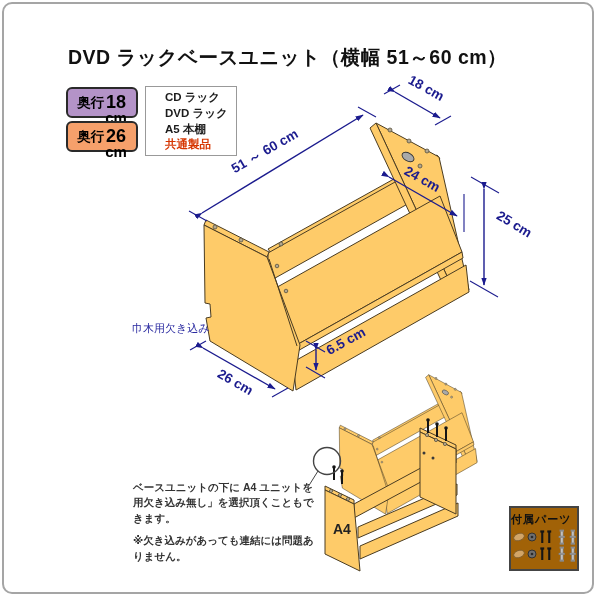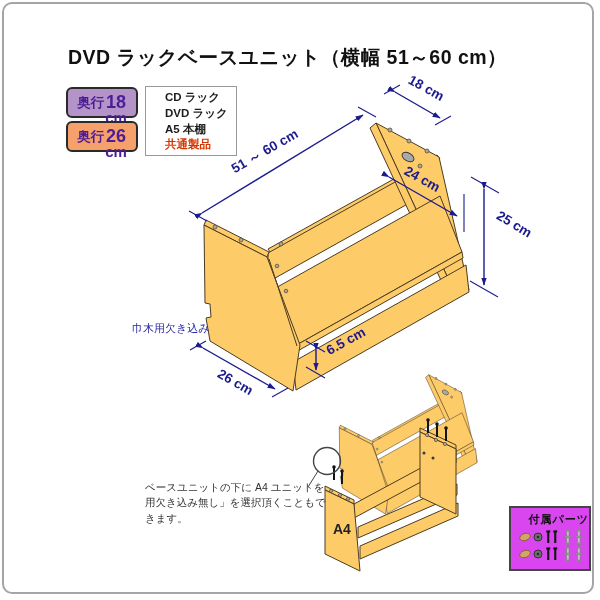--- a/index.html
+++ b/index.html
@@ -3,45 +3,45 @@
 <meta charset="utf-8">
 <style>
   html,body { margin:0; padding:0; width:600px; height:600px; background:#fff; overflow:hidden;
               font-family:"Liberation Sans","DejaVu Sans",sans-serif; }
   .frame { position:absolute; left:2px; top:2px; width:592px; height:592px;
            border:2px solid #a5a5a5; border-radius:10px; box-sizing:border-box; }
   .page-title { position:absolute; left:68px; top:44px; font-size:19.5px; font-weight:bold;
                 color:#111; letter-spacing:0.5px; white-space:nowrap; }
   .badge { position:absolute; left:66px; width:72px; height:31px; border:2px solid #2a2a2a;
            border-radius:6px; box-sizing:border-box; display:flex; align-items:center;
-           justify-content:center; gap:1px; color:#4c1d95; }
+           justify-content:center; gap:1px; color:#000000; }
   .badge-18 { top:87px; background:#b493c8; }
   .badge-26 { top:121px; background:#f6a06b; }
   .badge .pfx { font-size:13.5px; font-weight:bold; }
   .badge .numcol { display:flex; flex-direction:column; align-items:center; line-height:1;margin-top:12px; }
   .badge .num { font-size:18px; font-weight:bold; }
   .badge .unit { font-size:15px; font-weight:bold; margin-top:-1px; }
   .products-box { position:absolute; left:145px; top:86px; width:92px; height:70px;
                   border:1.5px solid #999; box-sizing:border-box; background:#fff;
                   padding:3px 19px; }
   .product-line { font-size:11.5px; line-height:15.8px; color:#1c1c1c; font-weight:600; white-space:nowrap; }
   .product-line.red { color:#d63500; }
   svg.diagram { position:absolute; left:0; top:0; }
   .wood { stroke:#4a3c22; stroke-width:1; stroke-linejoin:round; }
   .hole { fill:#b5a88f; stroke:#55503f; stroke-width:0.8; }
   .dimline { stroke:#1b1b8e; stroke-width:1.4; fill:none; }
   .tick { stroke:#1b1b8e; stroke-width:1.1; }
   .dim-label { fill:#1b1b8e; font-size:13.5px; font-weight:bold; }
   .notch-label { fill:#2a2aa0; font-size:11px; }
   .note { position:absolute; left:129px; top:480px; color:#333; font-size:10.5px;
           line-height:15.4px; }
-  .note .para { margin:0 0 7px 16px; }
+  .note .para { margin:0 0 7px 4px;font-weight:bold; }
   .note div { white-space:nowrap; }
-  .parts-box { position:absolute; left:509px; top:506px; width:82px; height:65px;
-               border:2px solid #444; box-sizing:border-box; background:#d946ef; text-align:right; }
+  .parts-box { position:absolute; left:509px; top:506px; width:70px; height:65px;
+               border:2px solid #444; box-sizing:border-box; background:#a16207; text-align:left; }
   .parts-title { font-size:11px; font-weight:bold; letter-spacing:1px; color:#111; margin-top:4px; }
   .a4-label { fill:#222; font-size:14px; font-weight:bold; }
   .callout { stroke:#444; stroke-width:1.4; fill:none; }
   .leader { stroke:#444; stroke-width:1; }
   .screw { stroke:#151515; stroke-width:2; }
   .screw-head { fill:#151515; }
 </style>
 </head>
 <body>
 
@@ -181,20 +181,24 @@
   <circle class="callout" cx="327" cy="461" r="13.5"></circle>
   <line class="leader" x1="318" y1="471" x2="308" y2="487"></line>
 </svg>
 
 <div class="note">
   <div class="para">
     <div>ベースユニットの下に A4 ユニットを</div>
     <div>用欠き込み無し」を選択頂くこともで</div>
     <div>きます。</div>
   </div>
+  <div class="para">
+    <div>※欠き込みがあっても連結には問題あ</div>
+    <div>りません。</div>
+  </div>
 </div>
 
 <div class="parts-box">
   <div class="parts-title">付属パーツ</div>
   <svg width="72" height="40" viewBox="0 0 72 40">
     <g id="hw-row">
       <ellipse cx="8" cy="10" rx="5.5" ry="3.5" transform="rotate(-20 8 10)" fill="#d2a567" stroke="#7d5c2e" stroke-width="0.8"></ellipse>
       <circle cx="21" cy="10" r="4" fill="#6e6e6e" stroke="#2b2b2b" stroke-width="0.9"></circle>
       <circle cx="21" cy="10" r="1.3" fill="#2b2b2b"></circle>
       <g>

